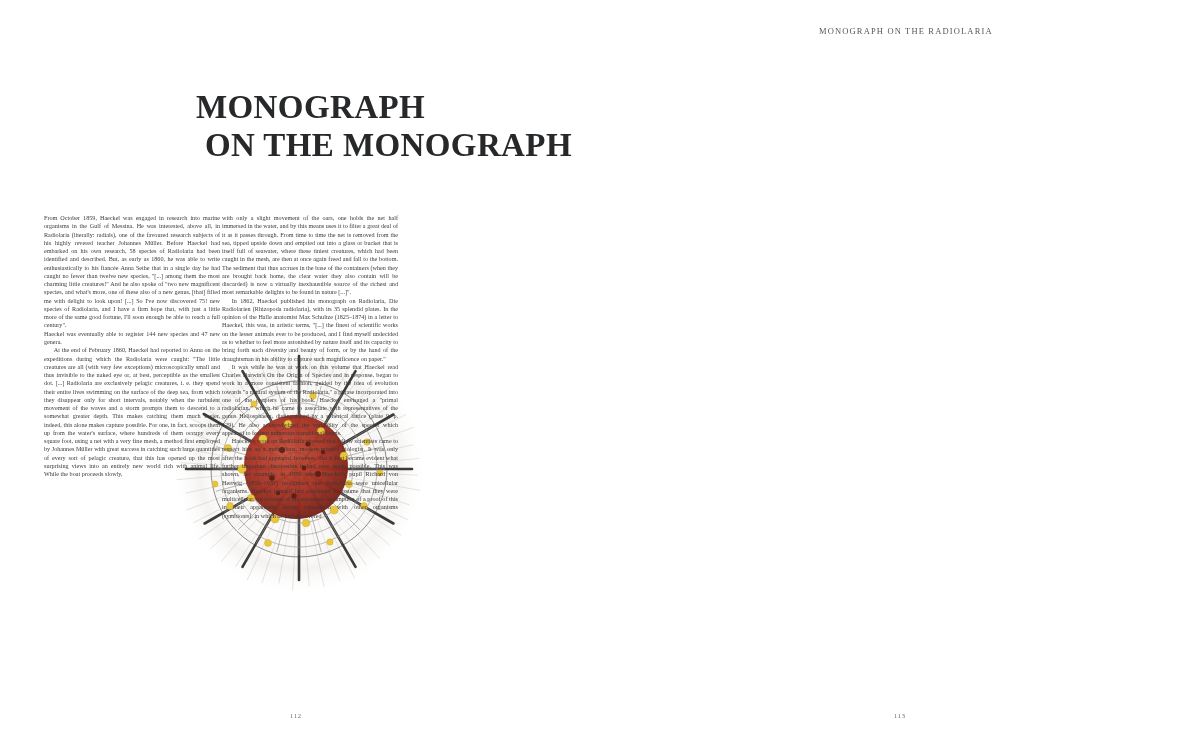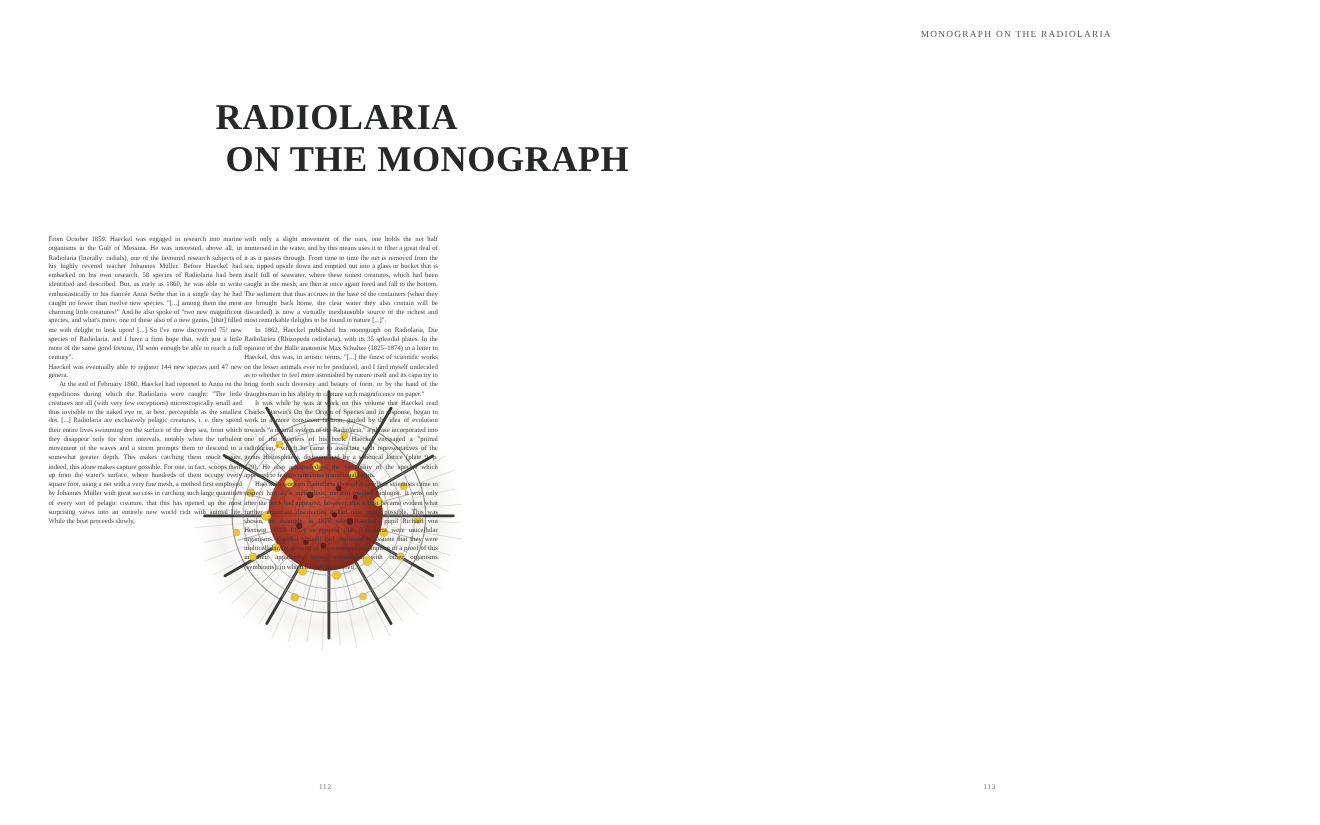--- a/index.html
+++ b/index.html
@@ -17,21 +17,21 @@
   .page-right{width:600px;}
 
   
   .running-head{
     position:absolute;top:26px;
     font-size:8.5px;letter-spacing:1.15px;
     color:#575757;font-variant:small-caps;
     text-transform:uppercase;
     white-space:nowrap;
   }
-  .rh-right{left:219px;margin-left:18px;}
+  .rh-right{left:219px;}
 
   
   .title-block{
     position:absolute;left:196px;top:88px;width:380px;
     font-size:33px;line-height:1.16;
     letter-spacing:0.4px;
     color:#27282a;font-weight:700;
     font-family:"Liberation Serif","DejaVu Serif",serif;
   }
   .title-line{display:block;white-space:nowrap;}
@@ -69,21 +69,21 @@
   .fig-spumellaria{left:168px;top:338px;width:262px;height:262px;}
 </style>
 </head>
 <body>
 
 <div class="spread">
 
   <div class="page page-left">
 
     <div class="title-block">
-      <span class="title-line l1">RADIOLARIA</span>
+      <span class="title-line l1">MONOGRAPH</span>
       <span class="title-line l2">ON THE MONOGRAPH</span>
     </div>
 
     <div class="fig fig-spumellaria">
       <svg viewBox="0 0 262 262" width="262" height="262" aria-hidden="true">
         <defs>
           <radialGradient id="halo1" cx="50%" cy="50%" r="50%">
             <stop offset="55%" stop-color="#ffffff" stop-opacity="0"></stop>
             <stop offset="78%" stop-color="#d9d6cf" stop-opacity="0.30"></stop>
             <stop offset="100%" stop-color="#ffffff" stop-opacity="0"></stop>

